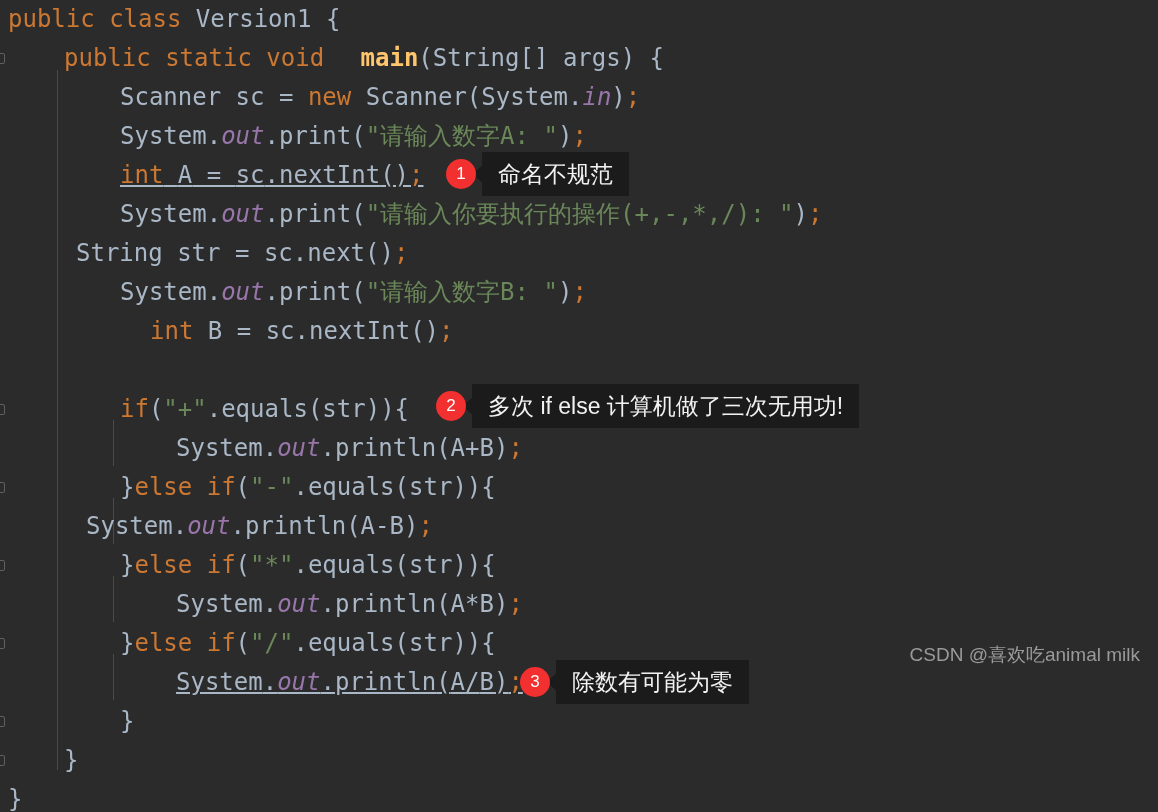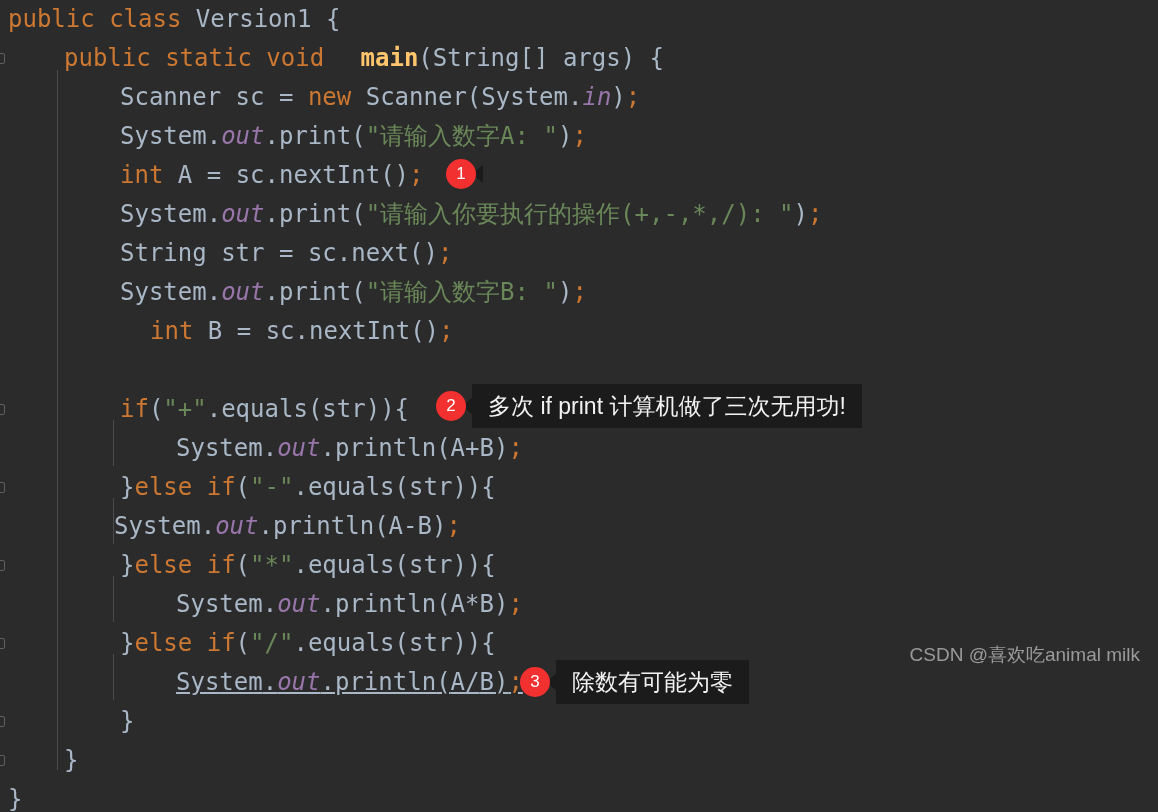--- a/index.html
+++ b/index.html
@@ -141,48 +141,49 @@
       <div class="indent-guide" style="left: 113px; top: 498px; height: 46px;"></div>
       <div class="indent-guide" style="left: 113px; top: 576px; height: 46px;"></div>
       <div class="indent-guide" style="left: 113px; top: 654px; height: 46px;"></div>
     </div>
 
   <div id="code-area">
       <div class="code-line" style="top: 0px; padding-left: 8px;"><span class="kw">public</span><span class="pun"> </span><span class="kw">class</span><span class="pun"> </span><span class="type">Version1</span><span class="pun"> </span><span class="brc">{</span></div>
       <div class="code-line" style="top: 39px; padding-left: 64px;"><span class="kw">public</span><span class="pun"> </span><span class="kw">static</span><span class="pun"> </span><span class="kw">void</span><span class="pun"> </span><span class="mth">main</span><span class="pun">(</span><span class="type">String</span><span class="pun">[] </span><span class="type">args</span><span class="pun">) </span><span class="brc">{</span></div>
       <div class="code-line" style="top: 78px; padding-left: 120px;"><span class="type">Scanner</span><span class="pun"> </span><span class="type">sc</span><span class="pun"> = </span><span class="kw">new</span><span class="pun"> </span><span class="type">Scanner</span><span class="pun">(</span><span class="type">System</span><span class="pun">.</span><span class="fld">in</span><span class="pun">)</span><span class="sem">;</span></div>
       <div class="code-line" style="top: 117px; padding-left: 120px;"><span class="type">System</span><span class="pun">.</span><span class="fld">out</span><span class="pun">.</span><span class="type">print</span><span class="pun">(</span><span class="str">"请输入数字A: "</span><span class="pun">)</span><span class="sem">;</span></div>
-      <div class="code-line" style="top: 156px; padding-left: 120px;"><span class="kw">int</span><span class="pun"> </span><span class="type">A</span><span class="pun"> = </span><span class="type">sc</span><span class="pun">.</span><span class="type">nextInt</span><span class="pun">()</span><span class="sem">;</span></div>
+      <div class="code-line" style="top: 156px; padding-left: 120px; text-decoration: underline;"><span class="kw">int</span><span class="pun"> </span><span class="type">A</span><span class="pun"> = </span><span class="type">sc</span><span class="pun">.</span><span class="type">nextInt</span><span class="pun">()</span><span class="sem">;</span></div>
       <div class="code-line" style="top: 195px; padding-left: 120px;"><span class="type">System</span><span class="pun">.</span><span class="fld">out</span><span class="pun">.</span><span class="type">print</span><span class="pun">(</span><span class="str">"请输入你要执行的操作(+,-,*,/): "</span><span class="pun">)</span><span class="sem">;</span></div>
-      <div class="code-line" style="top: 234px; padding-left: 120px;"><span class="type">String</span><span class="pun"> </span><span class="type">str</span><span class="pun"> = </span><span class="type">sc</span><span class="pun">.</span><span class="type">next</span><span class="pun">()</span><span class="sem">;</span></div>
+      <div class="code-line" style="top: 234px; padding-left: 76px;"><span class="type">String</span><span class="pun"> </span><span class="type">str</span><span class="pun"> = </span><span class="type">sc</span><span class="pun">.</span><span class="type">next</span><span class="pun">()</span><span class="sem">;</span></div>
       <div class="code-line" style="top: 273px; padding-left: 120px;"><span class="type">System</span><span class="pun">.</span><span class="fld">out</span><span class="pun">.</span><span class="type">print</span><span class="pun">(</span><span class="str">"请输入数字B: "</span><span class="pun">)</span><span class="sem">;</span></div>
       <div class="code-line" style="top: 312px; padding-left: 120px; margin-left: 30px;"><span class="kw">int</span><span class="pun"> </span><span class="type">B</span><span class="pun"> = </span><span class="type">sc</span><span class="pun">.</span><span class="type">nextInt</span><span class="pun">()</span><span class="sem">;</span></div>
       <div class="code-line" style="top: 351px; padding-left: 120px;"></div>
       <div class="code-line" style="top: 390px; padding-left: 120px;"><span class="kw">if</span><span class="pun">(</span><span class="str">"+"</span><span class="pun">.</span><span class="type">equals</span><span class="pun">(</span><span class="type">str</span><span class="pun">))</span><span class="brc">{</span></div>
       <div class="code-line" style="top: 429px; padding-left: 176px;"><span class="type">System</span><span class="pun">.</span><span class="fld">out</span><span class="pun">.</span><span class="type">println</span><span class="pun">(</span><span class="type">A</span><span class="pun">+</span><span class="type">B</span><span class="pun">)</span><span class="sem">;</span></div>
       <div class="code-line" style="top: 468px; padding-left: 120px;"><span class="brc">}</span><span class="kw">else</span><span class="pun"> </span><span class="kw">if</span><span class="pun">(</span><span class="str">"-"</span><span class="pun">.</span><span class="type">equals</span><span class="pun">(</span><span class="type">str</span><span class="pun">))</span><span class="brc">{</span></div>
-      <div class="code-line" style="top: 507px; padding-left: 86px; margin-left: 28px;"><span class="type">System</span><span class="pun">.</span><span class="fld">out</span><span class="pun">.</span><span class="type">println</span><span class="pun">(</span><span class="type">A</span><span class="pun">-</span><span class="type">B</span><span class="pun">)</span><span class="sem">;</span></div>
+      <div class="code-line" style="top: 507px; padding-left: 86px;"><span class="type">System</span><span class="pun">.</span><span class="fld">out</span><span class="pun">.</span><span class="type">println</span><span class="pun">(</span><span class="type">A</span><span class="pun">-</span><span class="type">B</span><span class="pun">)</span><span class="sem">;</span></div>
       <div class="code-line" style="top: 546px; padding-left: 120px;"><span class="brc">}</span><span class="kw">else</span><span class="pun"> </span><span class="kw">if</span><span class="pun">(</span><span class="str">"*"</span><span class="pun">.</span><span class="type">equals</span><span class="pun">(</span><span class="type">str</span><span class="pun">))</span><span class="brc">{</span></div>
       <div class="code-line" style="top: 585px; padding-left: 176px;"><span class="type">System</span><span class="pun">.</span><span class="fld">out</span><span class="pun">.</span><span class="type">println</span><span class="pun">(</span><span class="type">A</span><span class="pun">*</span><span class="type">B</span><span class="pun">)</span><span class="sem">;</span></div>
       <div class="code-line" style="top: 624px; padding-left: 120px;"><span class="brc">}</span><span class="kw">else</span><span class="pun"> </span><span class="kw">if</span><span class="pun">(</span><span class="str">"/"</span><span class="pun">.</span><span class="type">equals</span><span class="pun">(</span><span class="type">str</span><span class="pun">))</span><span class="brc">{</span></div>
       <div class="code-line" style="top: 663px; padding-left: 176px; text-decoration: underline;"><span class="type">System</span><span class="pun">.</span><span class="fld">out</span><span class="pun">.</span><span class="type">println</span><span class="pun">(</span><span class="type">A</span><span class="pun">/</span><span class="type">B</span><span class="pun">)</span><span class="sem">;</span></div>
       <div class="code-line" style="top: 702px; padding-left: 120px;"><span class="brc">}</span></div>
       <div class="code-line" style="top: 741px; padding-left: 64px;"><span class="brc">}</span></div>
       <div class="code-line" style="top: 780px; padding-left: 8px;"><span class="brc">}</span></div>
     </div>
 
   <div id="annotations">
       <div class="callout" style="left: 446px; top: 152px;">
         <div class="callout-badge">1</div>
         <div class="callout-arrow"></div>
+        <div class="callout-bubble">命名不规范</div>
       </div>
       <div class="callout" style="left: 436px; top: 384px;">
         <div class="callout-badge">2</div>
         <div class="callout-arrow"></div>
-        <div class="callout-bubble">多次 if print 计算机做了三次无用功!</div>
+        <div class="callout-bubble">多次 if else 计算机做了三次无用功!</div>
       </div>
       <div class="callout" style="left: 520px; top: 660px;">
         <div class="callout-badge">3</div>
         <div class="callout-arrow"></div>
         <div class="callout-bubble">除数有可能为零</div>
       </div>
     </div>
 
   <div class="watermark">CSDN @喜欢吃animal milk</div>
 

